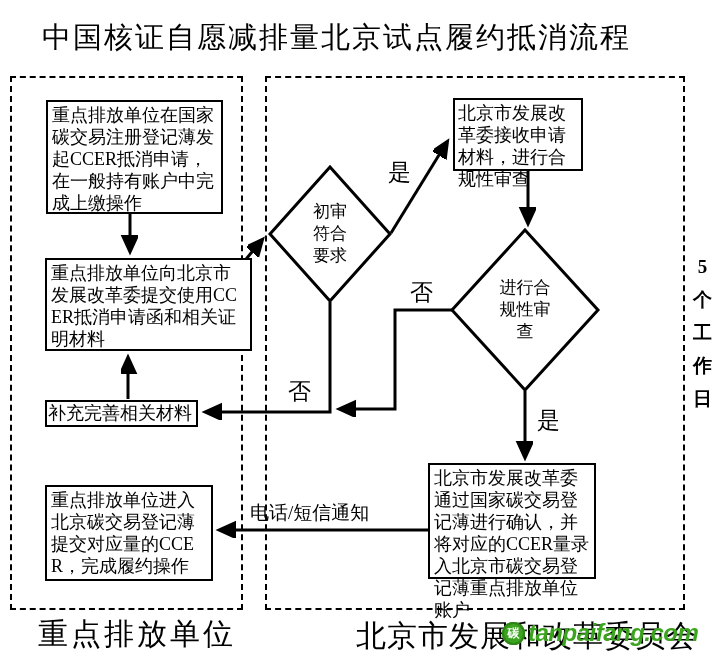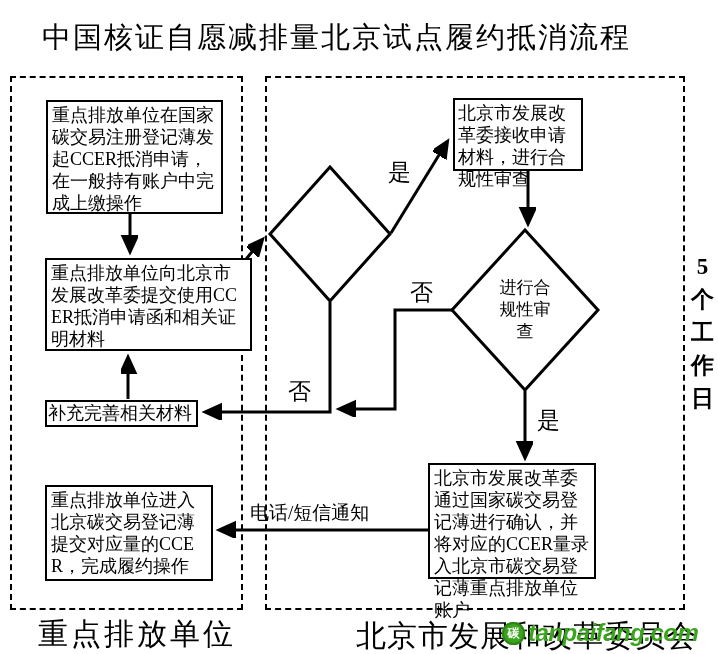--- a/index.html
+++ b/index.html
@@ -34,21 +34,21 @@
   .d1t{left:310px;top:201px;width:40px;}
   .d2t{left:497px;top:277px;width:56px;}
   .elabel{position:absolute;font-size:23px;line-height:24px;background:transparent;}
   .l-yes1{left:388px;top:161px;}
   .l-no2{left:410px;top:281px;}
   .l-no1{left:288px;top:380px;}
   .l-yes2{left:537px;top:409px;}
   .l-notify{left:250px;top:501px;font-size:19px;white-space:nowrap;}
   .vnote{
     position:absolute;left:689px;top:250px;width:27px;
-    font-size:23px;line-height:33px;text-align:center;word-break:break-all;
+    font-size:19px;line-height:33px;text-align:center;word-break:break-all;
     font-weight:600;
   }
   .lane-caption{position:absolute;font-size:30px;white-space:nowrap;}
   .cap-left{left:38px;top:614px;letter-spacing:3px;}
   .cap-right{left:356px;top:616px;letter-spacing:1px;}
   .watermark{position:absolute;left:502px;top:619px;display:flex;align-items:center;gap:3px;}
   .wm-logo{
     width:23px;height:23px;border-radius:50%;background:#3ba41e;color:#fff;
     font-size:12px;font-weight:bold;display:flex;align-items:center;justify-content:center;
     font-family:"Liberation Sans","DejaVu Sans",sans-serif;
@@ -89,20 +89,21 @@
     <polygon points="525,230 598,310 525,390 452,310" fill="#fff" stroke-width="3"></polygon>
   </svg>
 
   <div class="node b1">重点排放单位在国家碳交易注册登记薄发起CCER抵消申请，在一般持有账户中完成上缴操作</div>
   <div class="node b2">重点排放单位向北京市发展改革委提交使用CCER抵消申请函和相关证明材料</div>
   <div class="node b3">补充完善相关材料</div>
   <div class="node b4">重点排放单位进入北京碳交易登记薄提交对应量的CCER，完成履约操作</div>
   <div class="node b5">北京市发展改革委接收申请材料，进行合规性审查</div>
   <div class="node b6">北京市发展改革委通过国家碳交易登记薄进行确认，并将对应的CCER量录入北京市碳交易登记薄重点排放单位账户</div>
 
+  <div class="dlabel d1t">初审符合要求</div>
   <div class="dlabel d2t">进行合规性审查</div>
 
   <div class="elabel l-yes1">是</div>
   <div class="elabel l-no1">否</div>
   <div class="elabel l-no2">否</div>
   <div class="elabel l-yes2">是</div>
   <div class="elabel l-notify">电话/短信通知</div>
 
   <div class="vnote">5个工作日</div>
 

